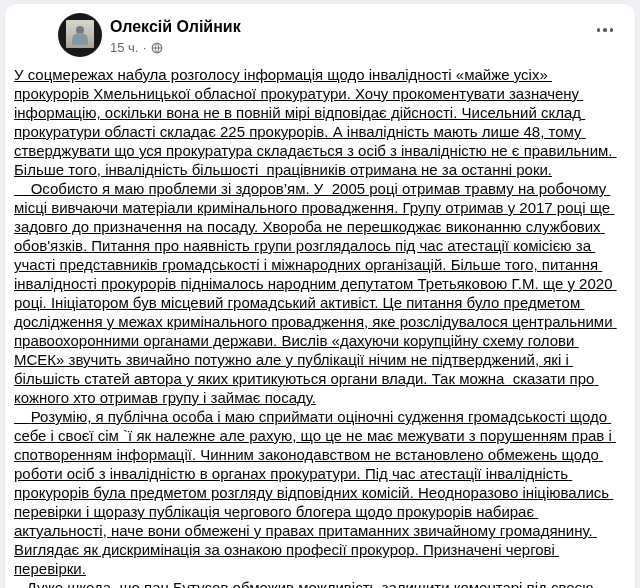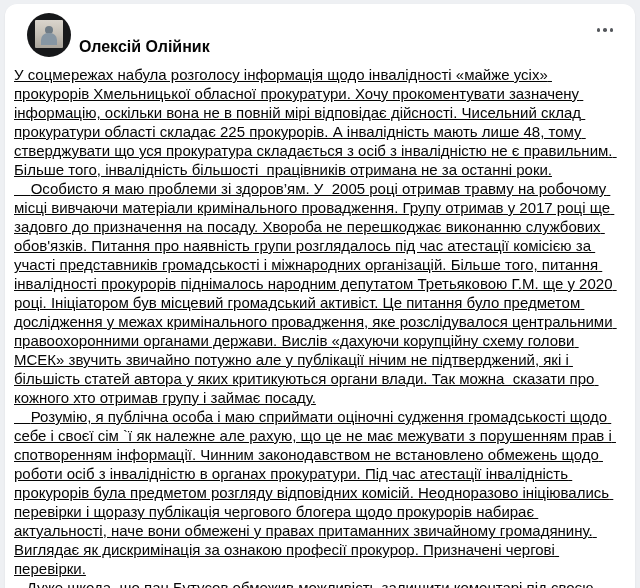--- a/index.html
+++ b/index.html
@@ -12,23 +12,24 @@
   .post-card {
     margin: 4px 5px 0 5px;
     background: #ffffff;
     border-radius: 12px 12px 0 0;
     min-height: 584px;
     box-shadow: 0 1px 2px rgba(0,0,0,0.08);
     position: relative;
   }
   .post-header {
     display: flex;
-    align-items: flex-end;
+    align-items: center;
     padding: 9px 12px 5px 22px;
     position: relative;
+    margin-left: 31px;
   }
   .avatar {
     width: 44px; height: 44px;
     border-radius: 50%;
     background: #17181a;
     position: relative;
     overflow: hidden;
     flex: 0 0 auto;
     cursor: pointer;
   }
@@ -103,20 +104,30 @@
 
     <div class="avatar">
       <div class="avatar-photo">
         <span class="avatar-figure-head"></span>
         <span class="avatar-figure-body"></span>
       </div>
     </div>
 
     <div class="header-info">
       <div class="author-name">Олексій Олійник</div>
+      <div class="meta-row">
+        <span>15 ч.</span>
+        <span>·</span>
+        <span class="globe-icon">
+          <svg width="12" height="12" viewBox="0 0 16 16" aria-hidden="true">
+            <circle cx="8" cy="8" r="6.4" fill="none" stroke="#65676b" stroke-width="1.5"></circle>
+            <path d="M1.6 8 H14.4 M8 1.6 C5.2 4.4 5.2 11.6 8 14.4 M8 1.6 C10.8 4.4 10.8 11.6 8 14.4" fill="none" stroke="#65676b" stroke-width="1.2"></path>
+          </svg>
+        </span>
+      </div>
     </div>
 
     <button class="options-button">
       <span class="ellipsis-icon">
         <i></i>
           <i></i>
           <i></i>
       </span>
     </button>
   </div>

